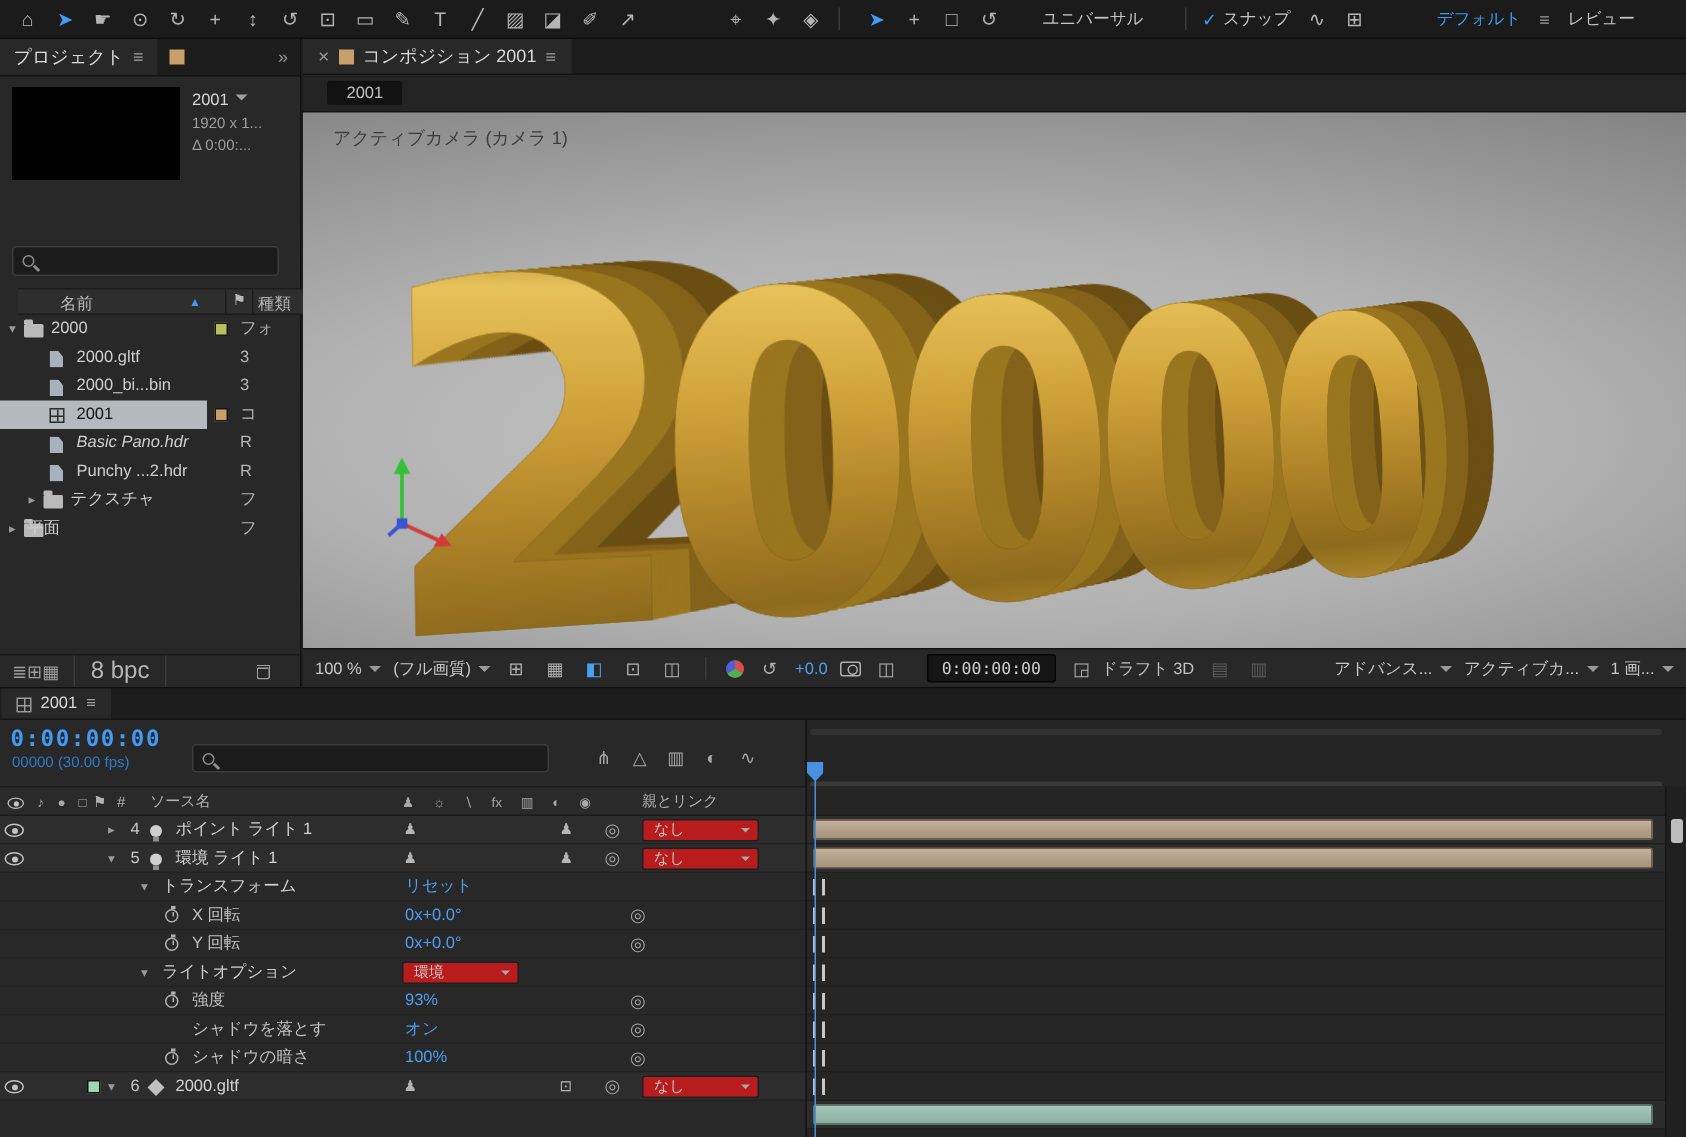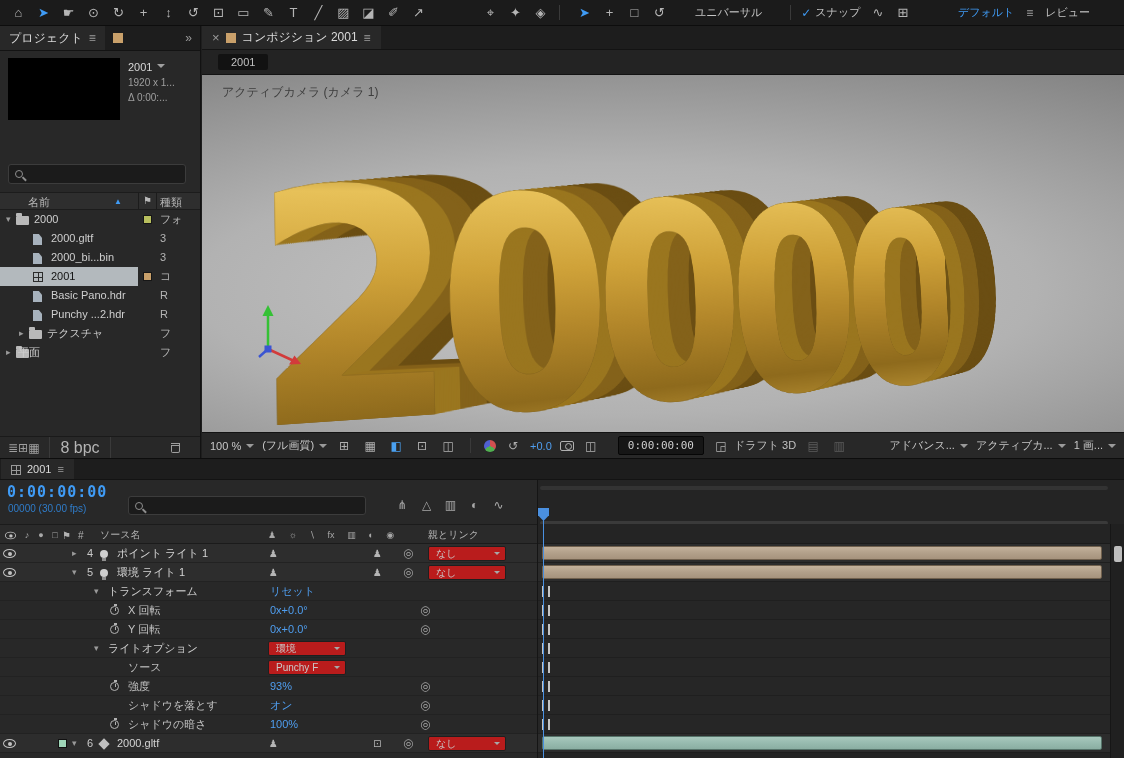--- a/index.html
+++ b/index.html
@@ -30,21 +30,21 @@
 .pp-exp{margin-left:auto;padding-right:8px;color:#9a9a9a;font-size:12px}
 .pp-preview{position:absolute;left:8px;top:32px;width:112px;height:62px;background:#000}
 .pp-pinfo{position:absolute;left:128px;top:34px;font-size:10px;color:#9f9f9f;line-height:15px;white-space:nowrap}
 .pp-pname{font-size:11px;color:#d6d6d6}
 .pp-pname::after{content:"";display:inline-block;margin-left:5px;border:4px solid transparent;border-top-color:#9f9f9f;vertical-align:middle}
 .searchbox{background:#1b1b1b;border:1px solid #3c3c3c;border-radius:3px;display:flex;align-items:center;padding:0 6px;gap:5px}
 .searchbox input{background:transparent;border:none;outline:none;color:#ccc;font-size:11px;width:100%}
 .css-mag{width:8px;height:8px;border:1.5px solid #8e8e8e;border-radius:50%;position:relative;flex:none}
 .css-mag::after{content:"";position:absolute;width:5px;height:1.5px;background:#8e8e8e;transform:rotate(45deg);left:6px;top:7px}
 .pp-search{position:absolute;left:8px;top:138px;width:178px;height:20px}
-.pp-cols{position:absolute;left:0;top:166px;width:100%;height:18px;background:#2e2e2e;border-top:1px solid #1c1c1c;border-bottom:1px solid #1c1c1c;font-size:11px;color:#b9b9b9}
+.pp-cols{position:absolute;left:12px;top:166px;width:100%;height:18px;background:#2e2e2e;border-top:1px solid #1c1c1c;border-bottom:1px solid #1c1c1c;font-size:11px;color:#b9b9b9}
 .c-name{position:absolute;left:28px;top:2px}
 .c-sort{position:absolute;left:114px;top:4px;color:#3f9bf5;font-size:8px}
 .c-flag{position:absolute;left:143px;top:2px;font-size:10px}
 .c-type{position:absolute;left:160px;top:2px}
 .cdiv{position:absolute;top:0;bottom:0;width:1px;background:#1c1c1c}
 .pp-list{position:absolute;left:0;top:184px;width:100%}
 .pp-row{position:relative;height:19px;font-size:11px;color:#cfc fcf}
 .pp-row span{white-space:nowrap}
 .selbg{position:absolute;left:0;top:0;width:138px;height:19px;background:#b3b9bd}
 .pp-arrow{position:absolute;top:0;line-height:19px;color:#9a9a9a;font-size:9px}
@@ -271,21 +271,21 @@
         </div>
         <div class="pp-row sel">
           <div class="selbg"></div>
           <span class="pp-ic" style="left: 33px;"><span class="ic-comp"></span></span>
           <span class="pp-name" style="left: 51px;">2001</span>
           <span class="pp-chip" style="background: rgb(201, 160, 106);"></span>
           <span class="pp-type">コ</span>
         </div>
         <div class="pp-row">
           <span class="pp-ic" style="left: 33px;"><span class="css-doc"></span></span>
-          <span class="pp-name" style="left: 51px;">Basic Pano.hdr</span>
+          <span class="pp-name" style="left: 51px; font-style: italic;">Basic Pano.hdr</span>
           <span class="pp-type">R</span>
         </div>
         <div class="pp-row">
           <span class="pp-ic" style="left: 33px;"><span class="css-doc"></span></span>
           <span class="pp-name" style="left: 51px;">Punchy ...2.hdr</span>
           <span class="pp-type">R</span>
         </div>
         <div class="pp-row">
           <span class="pp-arrow" style="left: 19px;">▸</span>
           <span class="pp-ic" style="left: 29px;"><span class="css-folder"></span></span>
@@ -472,24 +472,20 @@
             <span class="plabel">Y 回転</span>
             <span class="pvalue">0x+0.0°</span>
             <span class="pick pp2">◎</span>
           </div>
           <div class="lrow group">
             <span class="garr">▾</span>
             <span class="glabel">ライトオプション</span>
             <span class="ddchip propdd">環境</span>
           </div>
           <div class="lrow prop">
-            <span class="plabel">ソース</span>
-            <span class="ddchip propdd">Punchy F</span>
-          </div>
-          <div class="lrow prop">
             <span class="stopw">
               <span class="css-stopw"></span>
             </span>
             <span class="plabel">強度</span>
             <span class="pvalue">93%</span>
             <span class="pick pp2">◎</span>
           </div>
           <div class="lrow prop">
             <span class="plabel">シャドウを落とす</span>
             <span class="pvalue">オン</span>

